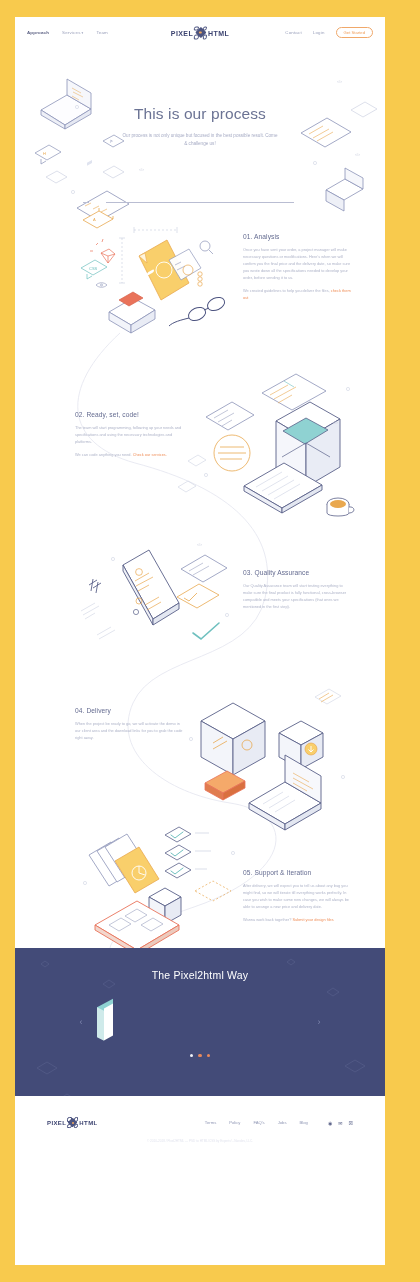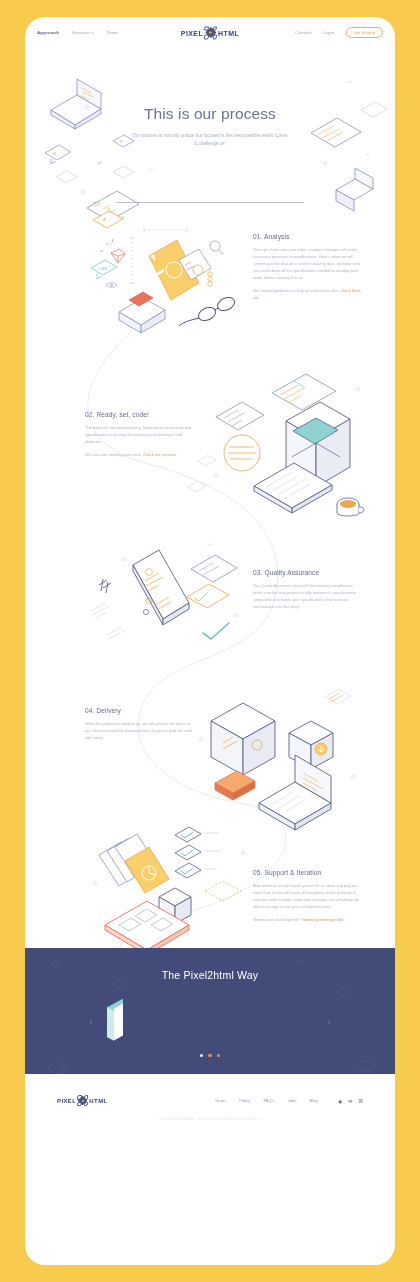--- a/index.html
+++ b/index.html
@@ -3,25 +3,24 @@
 <meta charset="utf-8">
 <style>
   * { margin:0; padding:0; box-sizing:border-box; }
   html,body { width:420px; height:1282px; }
   body {
     background:#F8CA4D;
     font-family:"Liberation Sans", sans-serif;
     overflow:hidden;
   }
   .page {
-    position:absolute; left:25px; top:17px;
+    position:absolute; left:15px; top:17px;
     width:370px; height:1248px;
     background:#ffffff;
     overflow:hidden;
-    border-radius:20px;
   }
 
   
   .nav {
     height:31px; display:flex; align-items:center;
     padding:0 12px; position:relative;
   }
   .nav-left { display:flex; align-items:center; gap:13px; }
   .nav-right { display:flex; align-items:center; gap:11px; margin-left:auto; }
   .nav-link {
@@ -92,21 +91,21 @@
     font-size:6.6px; font-weight:400; color:#646b90; margin-bottom:7px;
     letter-spacing:.1px;
   }
   .step-text p {
     font-size:3.9px; color:#aeb3c8; line-height:1.78; margin-bottom:6px;
   }
   .step-text a { color:#ef8f5a; text-decoration:none; }
 
   
   .dark {
-    background:#434b78; height:126px; position:relative; overflow:hidden;
+    background:#434b78; height:148px; position:relative; overflow:hidden;
   }
   .dark h2 {
     text-align:center; color:#ffffff; font-weight:400;
     font-size:10.5px; padding-top:21px; letter-spacing:.2px;
   }
   .carousel {
     margin-top:22px; display:flex; align-items:center;
     justify-content:center; gap:10px; position:relative;
   }
   .arrow { color:#7e86ad; font-size:9px; user-select:none; cursor:pointer; }

